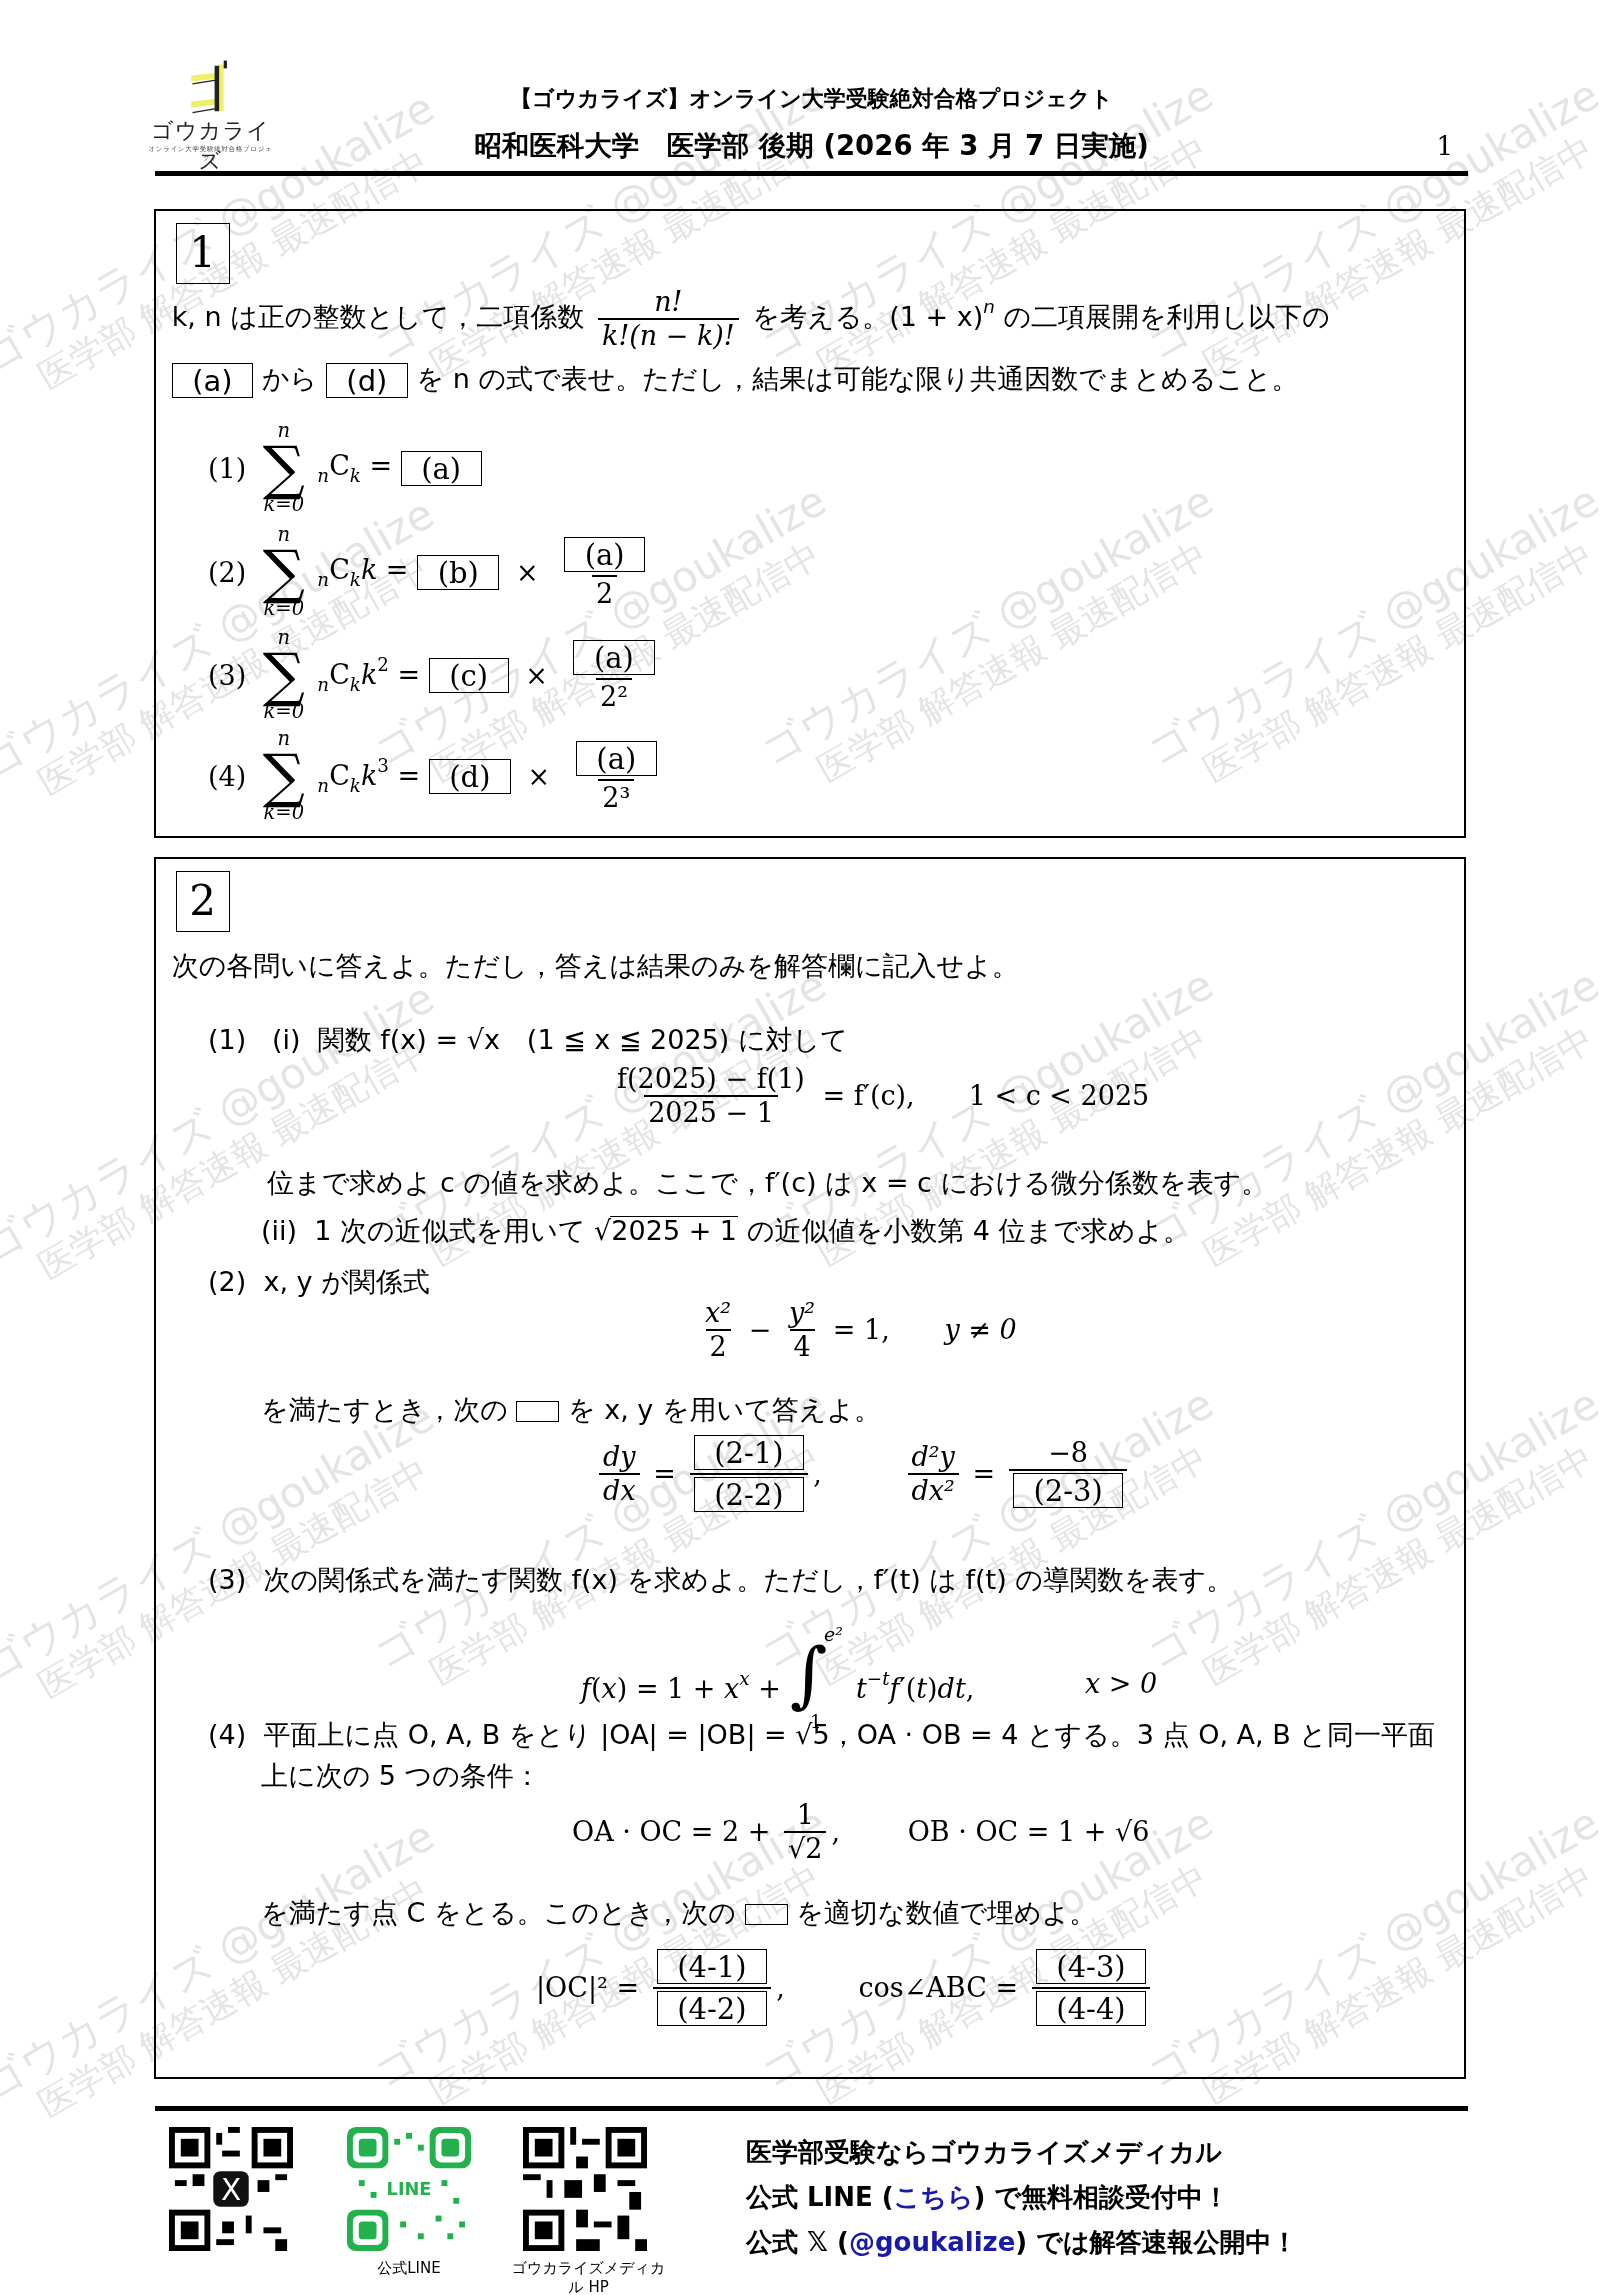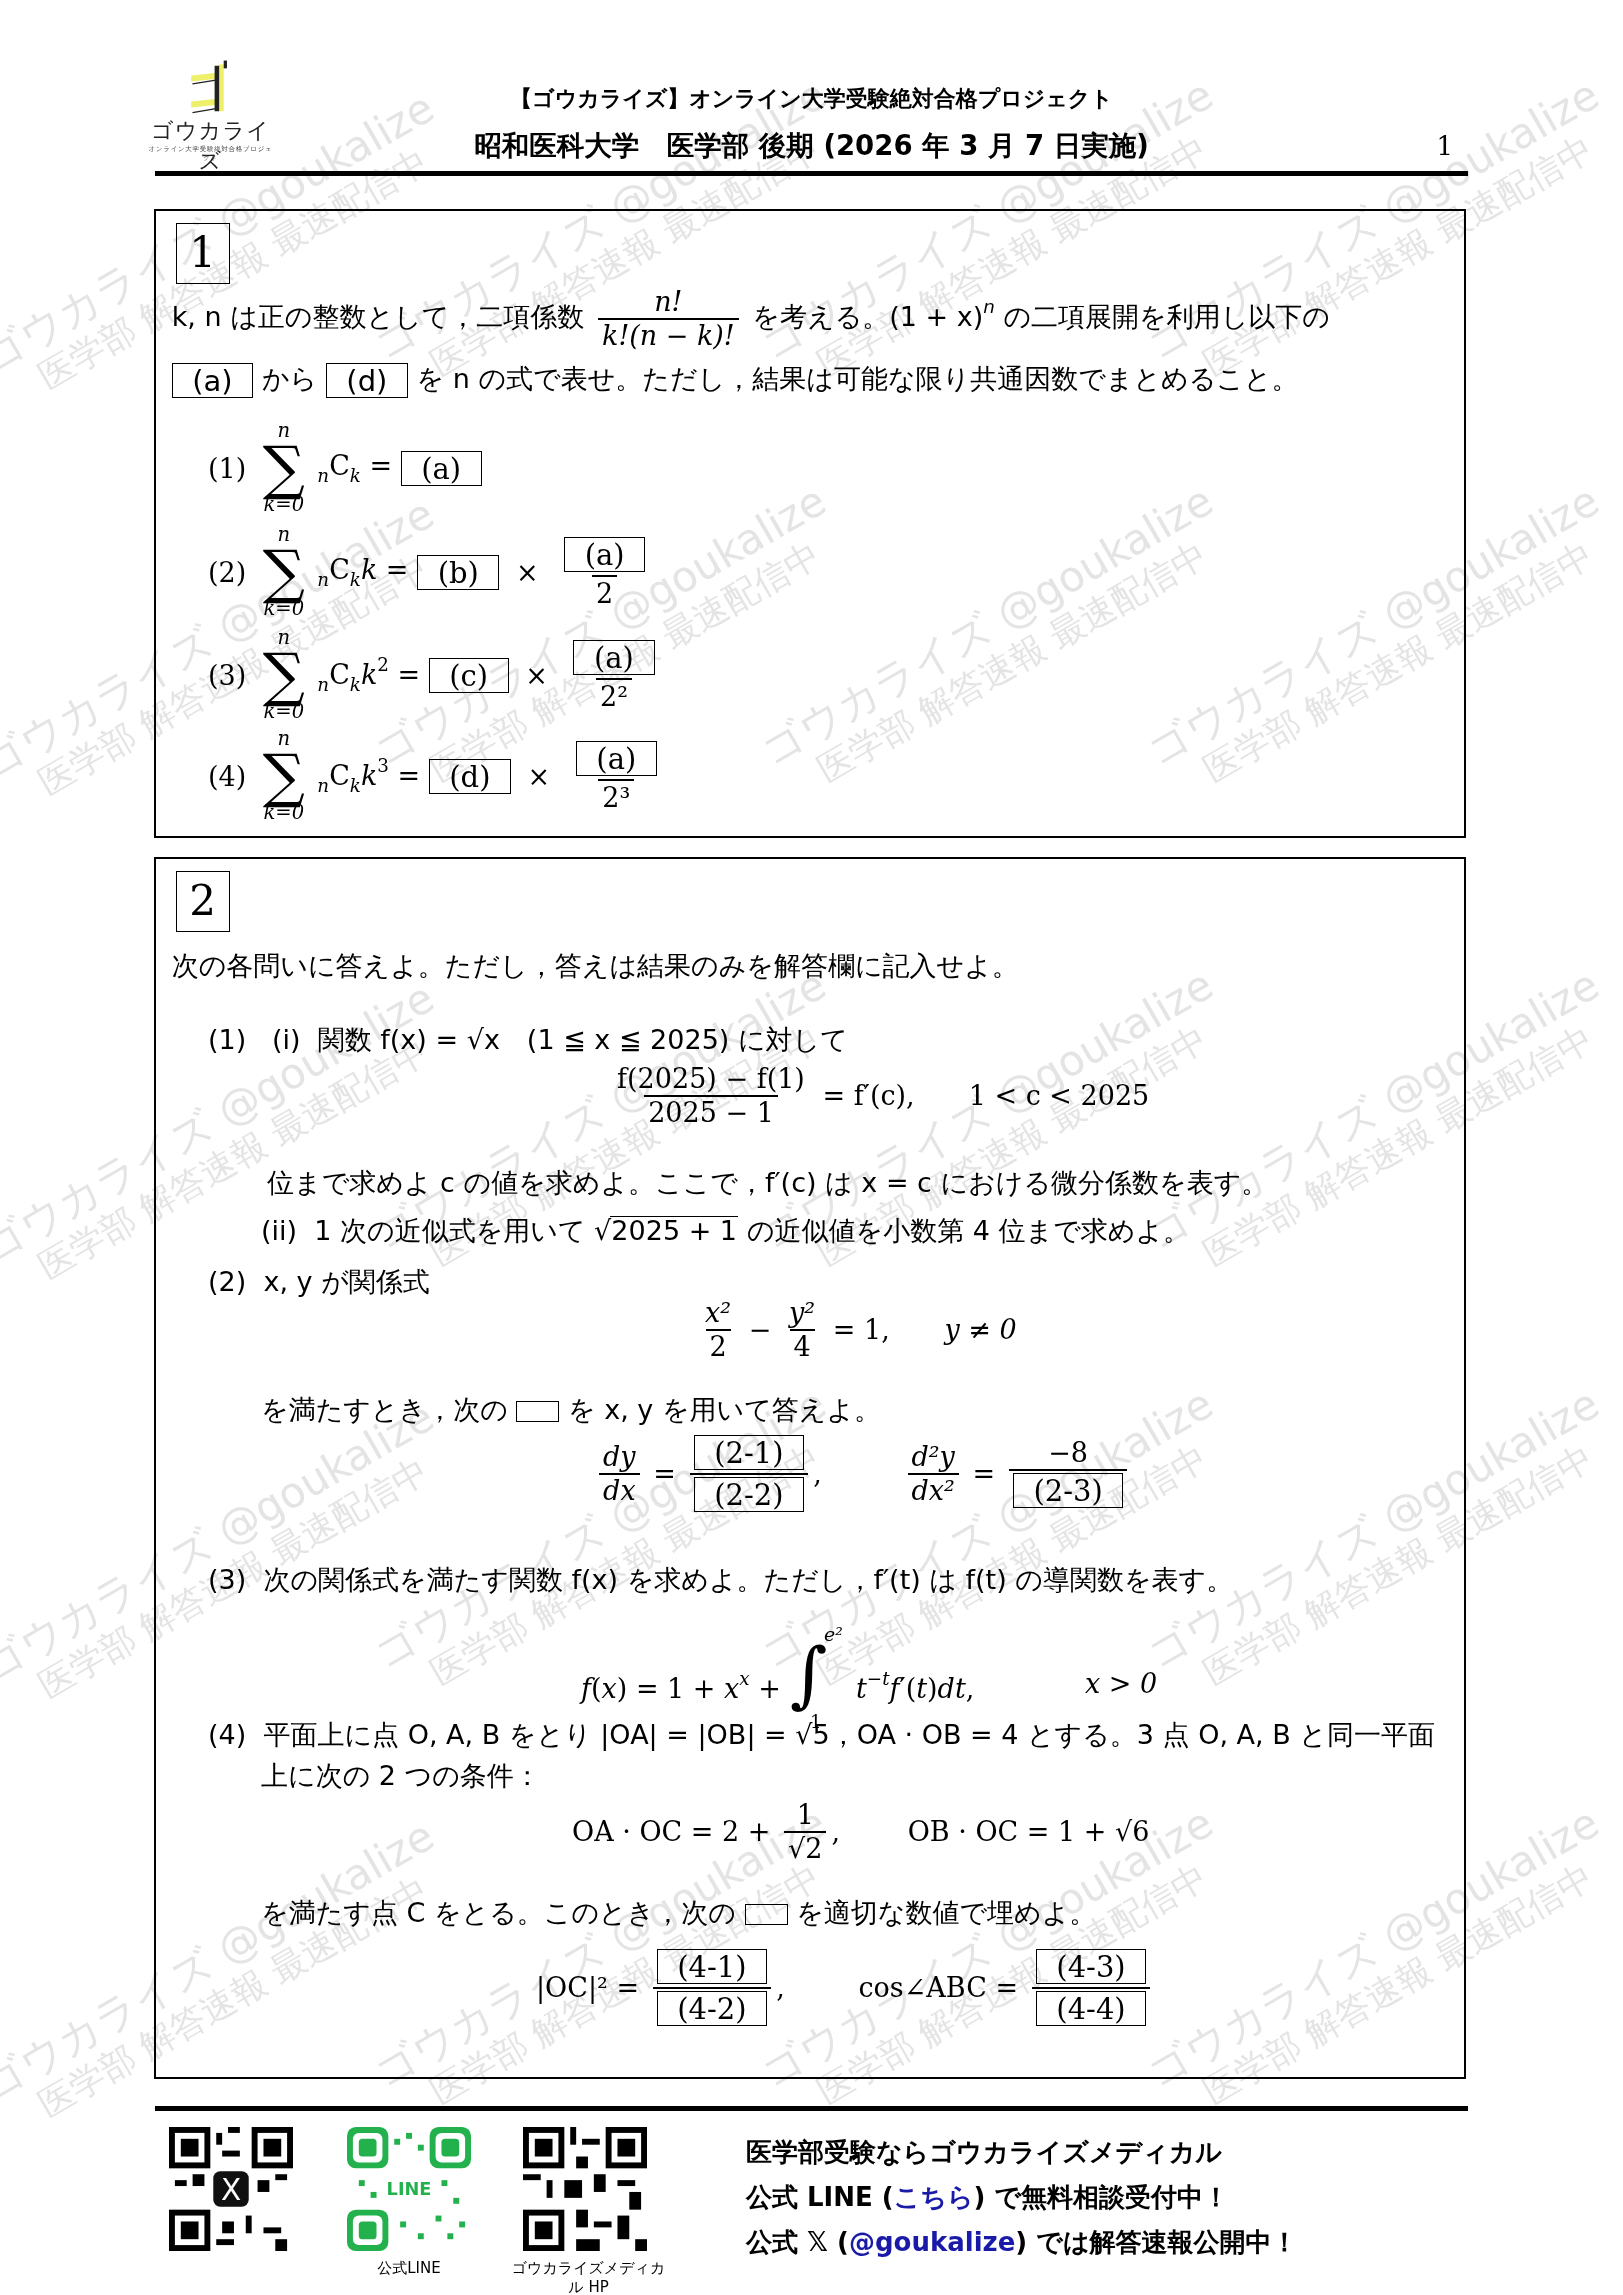--- a/index.html
+++ b/index.html
@@ -316,21 +316,21 @@
       <span style="position:absolute;left:243px;top:-6.5px;font-size:19px;font-style:italic;">e²</span>
       <span style="position:absolute;left:229px;top:82px;font-size:18.3px;">1</span>
       <span style="position:absolute;left:275px;top:39px;white-space:nowrap;"><i class="v">t</i><span class="sup" style="font-style:italic;">−t</span><i class="v">f</i>′(<i class="v">t</i>)<i class="v">dt</i>,</span>
       <span style="position:absolute;left:504px;top:39px;font-style:italic;">x &gt; 0</span>
     </div>
 
     <div class="t jp" style="left:52px;top:862px;">
       <span>(4)</span>&nbsp;
       <span>平面上に点 O, A, B をとり |OA| = |OB| = √5，OA · OB = 4 とする。3 点 O, A, B と同一平面</span>
     </div>
-    <div class="t jp" style="left:105px;top:903px;">上に次の 2 つの条件：</div>
+    <div class="t jp" style="left:105px;top:903px;">上に次の 5 つの条件：</div>
     <div class="t" style="left:416px;top:942px;">
       <span style="vertical-align:middle;">OA · OC = 2 +</span>
       <span class="frac">
           <span class="num">1</span>
           <span class="den">√2</span>
         </span><span style="vertical-align:middle;margin-right:59px;">,</span>
       <span style="vertical-align:middle;">OB · OC = 1 + √6</span>
     </div>
     <div class="t jp" style="left:105px;top:1040px;">
       <span>を満たす点 C をとる。このとき，次の</span>

